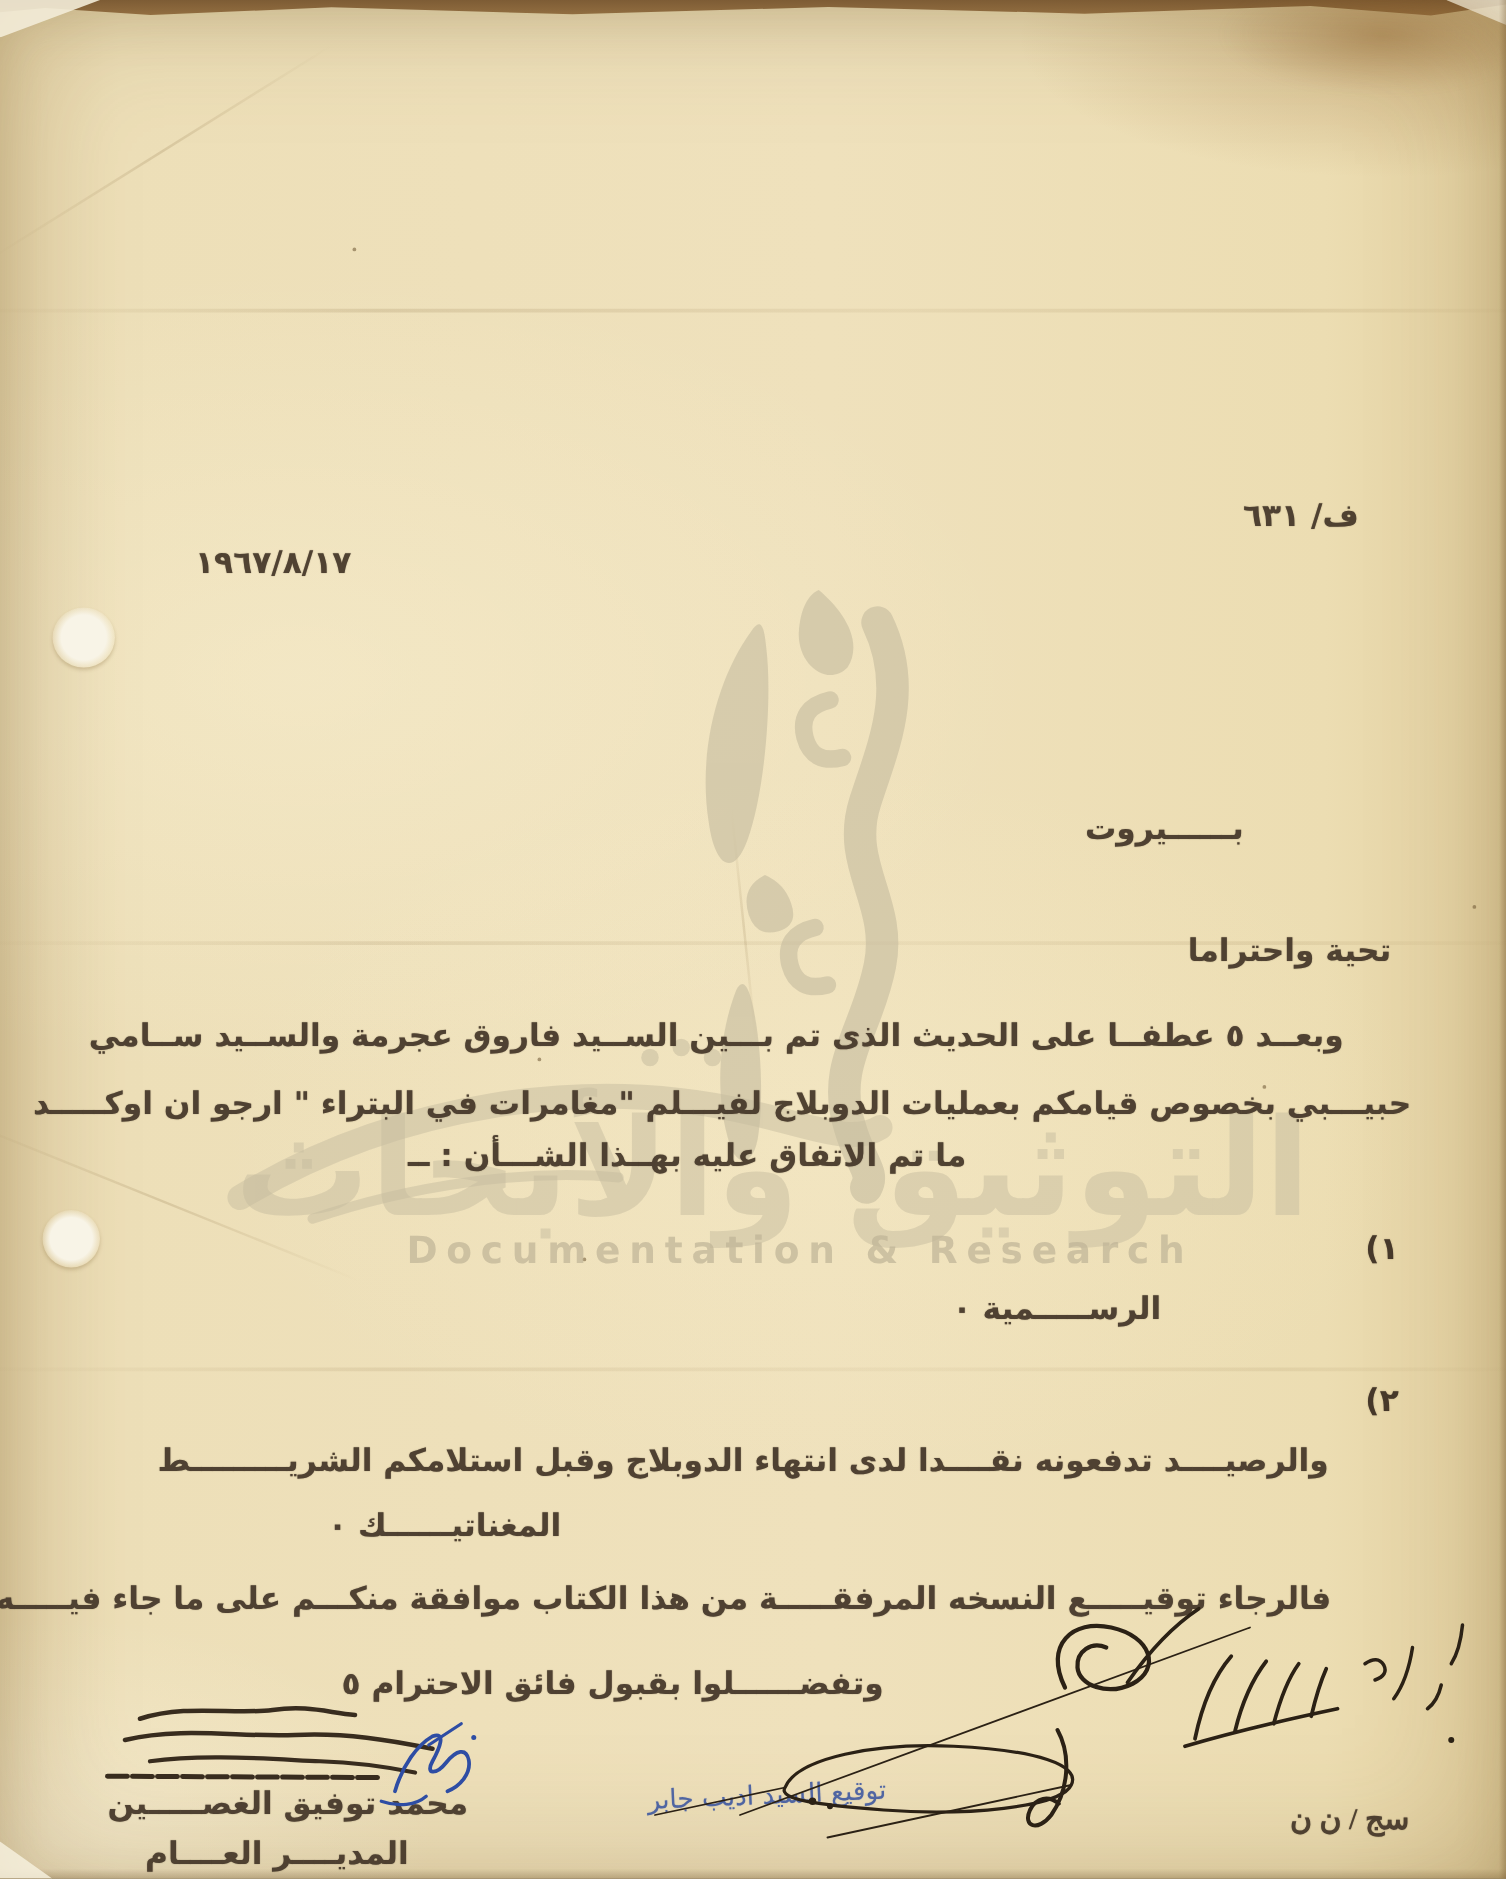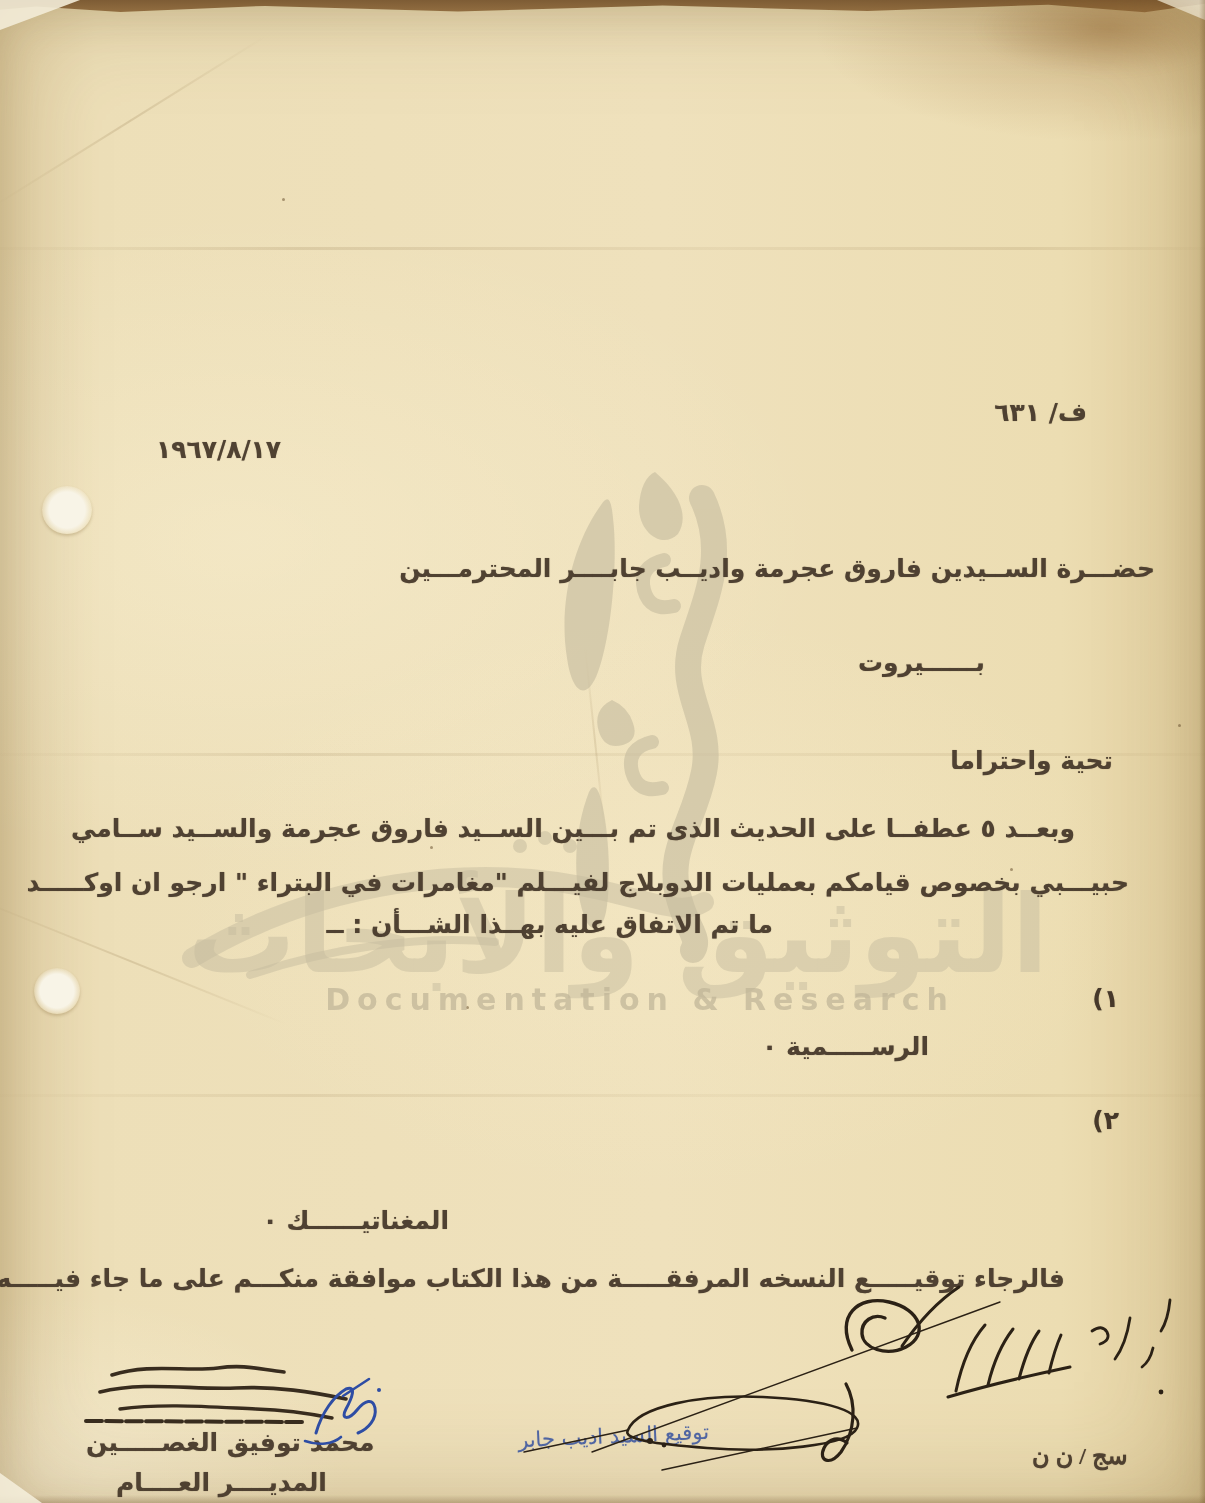--- a/index.html
+++ b/index.html
@@ -106,36 +106,37 @@
         <circle cx="545" cy="838" r="7"></circle>
         <circle cx="570" cy="846" r="7"></circle>
     </g>
     <text x="618" y="972" text-anchor="middle" direction="rtl" font-family="DejaVu Sans, sans-serif" font-size="108" font-weight="700" fill="#c7bda0" opacity="0.5">التوثيق والأبحاث</text>
     <text x="640" y="1010" text-anchor="middle" font-family="DejaVu Sans, sans-serif" font-size="30" font-weight="600" letter-spacing="7" fill="#bfb497" opacity="0.7">Documentation &amp; Research</text>
   </svg>
 
   <div class="line" style="right:118px;top:396px">ف/ ٦٣١</div>
   <div class="line" style="left:156px;top:433px;direction:ltr">١٩٦٧/٨/١٧</div>
 
-  <div class="line" style="right:50px;top:552px">حضـــرة الســيدين فاروق عجرمة واديــب جابــــر المحترمـــين</div>
-  <div class="line" style="right:220px;top:646px">بــــــيروت</div>
+  <div class="line" style="right:210px;top:646px">بــــــيروت</div>
 
   <div class="line" style="right:92px;top:744px">تحية واحتراما</div>
 
   <div class="line" style="right:130px;top:812px">وبعــد ٥ عطفــا على الحديث الذى تم بـــين الســيد فاروق عجرمة والســيد ســامي</div>
   <div class="line" style="right:76px;top:866px">حبيـــبي بخصوص قيامكم بعمليات الدوبلاج لفيـــلم "مغامرات في البتراء " ارجو ان اوكـــــد</div>
   <div class="line" style="right:432px;top:908px">ما تم الاتفاق عليه بهــذا الشـــأن : ــ</div>
 
   <div class="item-num" style="right:86px;top:984px">١)</div>
   <div class="line" style="right:276px;top:1030px">الرســـــمية ٠</div>
 
   <div class="item-num" style="right:86px;top:1106px">٢)</div>
+  <div class="line" style="right:142px;top:1152px">والرصيــــد تدفعونه نقــــدا لدى انتهاء الدوبلاج وقبل استلامكم الشريـــــــــط</div>
   <div class="line" style="right:756px;top:1204px">المغناتيــــــك ٠</div>
 
   <div class="line" style="right:140px;top:1262px">فالرجاء توقيـــــع النسخه المرفقـــــة من هذا الكتاب موافقة منكـــم على ما جاء فيـــــه ٠</div>
+  <div class="line" style="right:498px;top:1330px">وتفضــــــلوا بقبول فائق الاحترام ٥</div>
 
   <div class="line" style="left:86px;top:1426px">محمد توفيق الغصـــــين</div>
   <div class="line" style="left:116px;top:1466px">المديــــر العــــام</div>
   <div class="line sm" style="left:1032px;top:1440px">سج / ن ن</div>
 
   <div class="blue-note" style="left:518px;top:1424px">توقيع السيد اديب جابر</div>
 
   <svg width="1205" height="1503" viewBox="0 0 1205 1503">
 
     <g fill="none" stroke="#382c1e" stroke-linecap="round">

